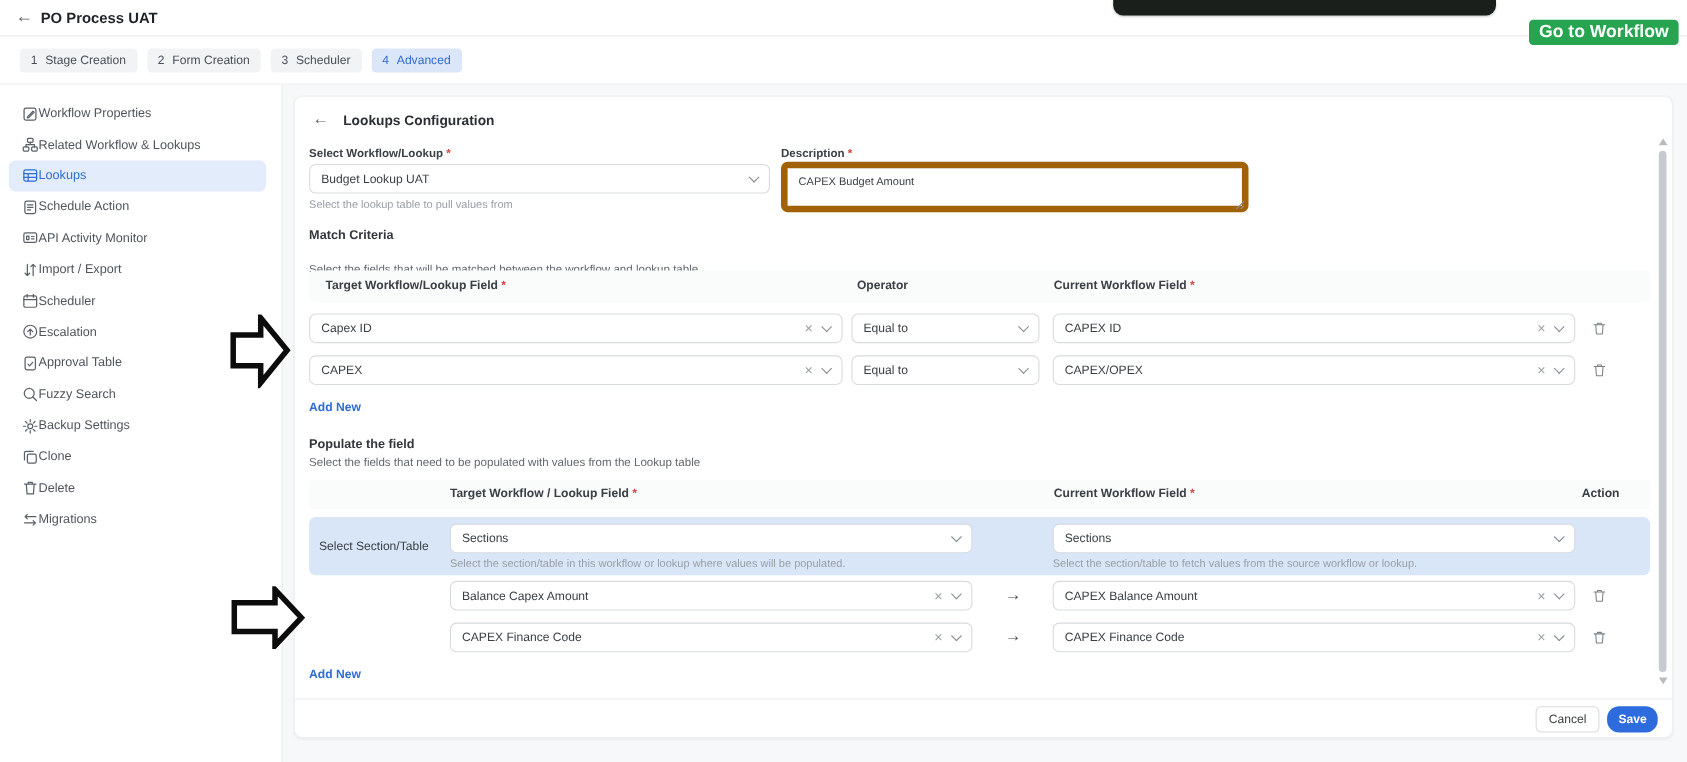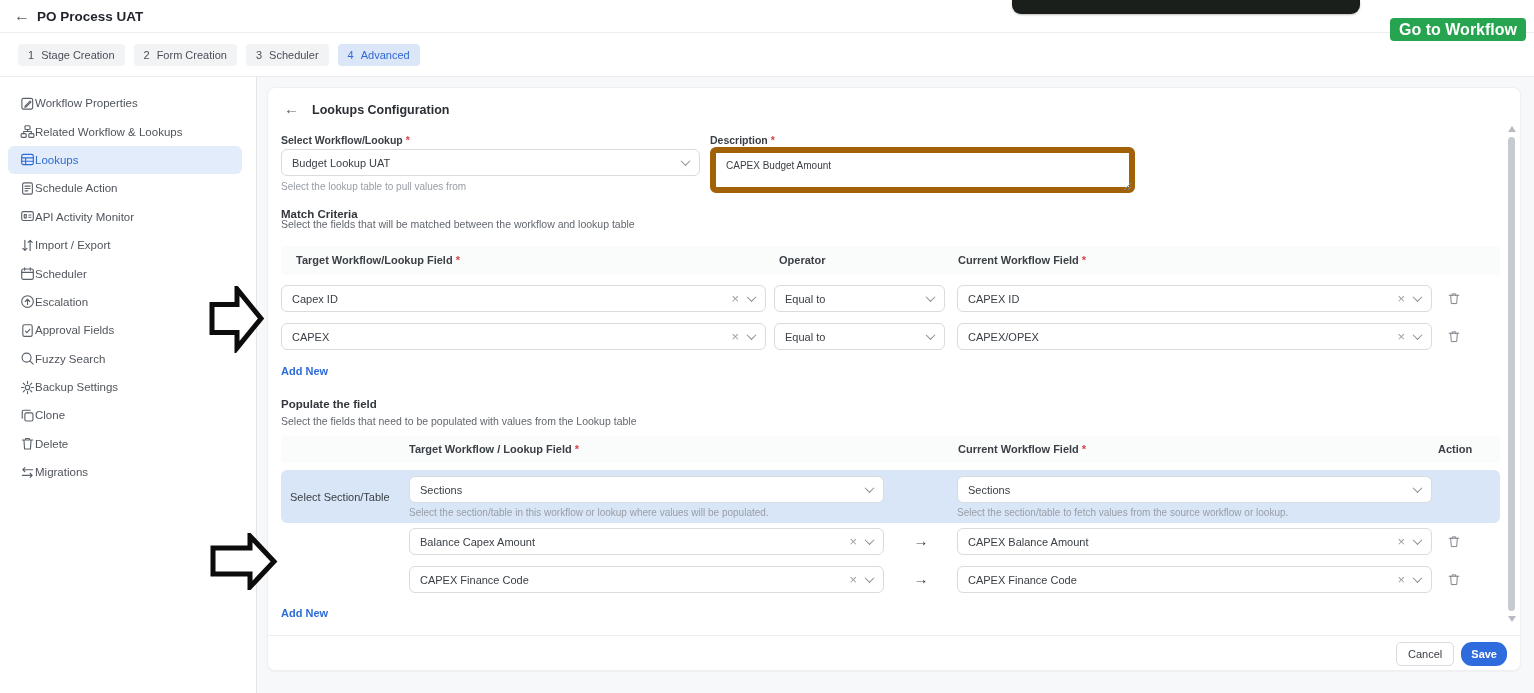--- a/index.html
+++ b/index.html
@@ -183,21 +183,21 @@
           </span>
         <span>Escalation</span>
       </div>
       <div class="side-item">
         <span class="sicon">
             <svg viewBox="0 0 16 16" width="15" height="15" fill="none" stroke="currentColor" stroke-width="1.2" stroke-linecap="round" stroke-linejoin="round">
               <rect x="3" y="1.8" width="10" height="12.4" rx="1.8"></rect>
               <path d="M5.8 8.6l1.6 1.6 3-3.4"></path>
             </svg>
           </span>
-        <span>Approval Fields</span>
+        <span>Approval Table</span>
       </div>
       <div class="side-item">
         <span class="sicon">
             <svg viewBox="0 0 16 16" width="15" height="15" fill="none" stroke="currentColor" stroke-width="1.2" stroke-linecap="round" stroke-linejoin="round">
               <circle cx="7" cy="7" r="4.8"></circle>
               <path d="M10.6 10.6l3.4 3.4"></path>
             </svg>
           </span>
         <span>Fuzzy Search</span>
       </div>
@@ -254,21 +254,21 @@
 
         <div class="lbl" style="left:442px;top:46px">
           <span>Description</span><span class="req">*</span>
         </div>
         <textarea class="desc" style="left: 442px; top: 59px; width: 425px; height: 46px;">CAPEX Budget Amount</textarea>
         <svg class="resize" style="left:855px;top:94px" width="9" height="9" viewBox="0 0 9 9">
             <path d="M8 1L1 8M8 5L5 8" stroke="#8a9099" stroke-width="1" fill="none"></path>
           </svg>
 
         <h3 class="sect" style="left:13px;top:120px">Match Criteria</h3>
-        <div class="subt" style="left:13px;top:130px">Select the fields that will be matched between the workflow and lookup table</div>
+        <div class="subt" style="left:13px;top:151px">Select the fields that will be matched between the workflow and lookup table</div>
 
         <div class="thead" style="left:13px;top:158px;width:1219px;height:29px">
           <span style="left:15px"><span>Target Workflow/Lookup Field</span><span class="req">*</span></span>
           <span style="left:498px">Operator</span>
           <span style="left:677px"><span>Current Workflow Field</span><span class="req">*</span></span>
         </div>
 
         <div class="rowc" style="top:197px">
           <div class="fld" style="left:0;width:485px">
             <span class="txt">Capex ID</span>

